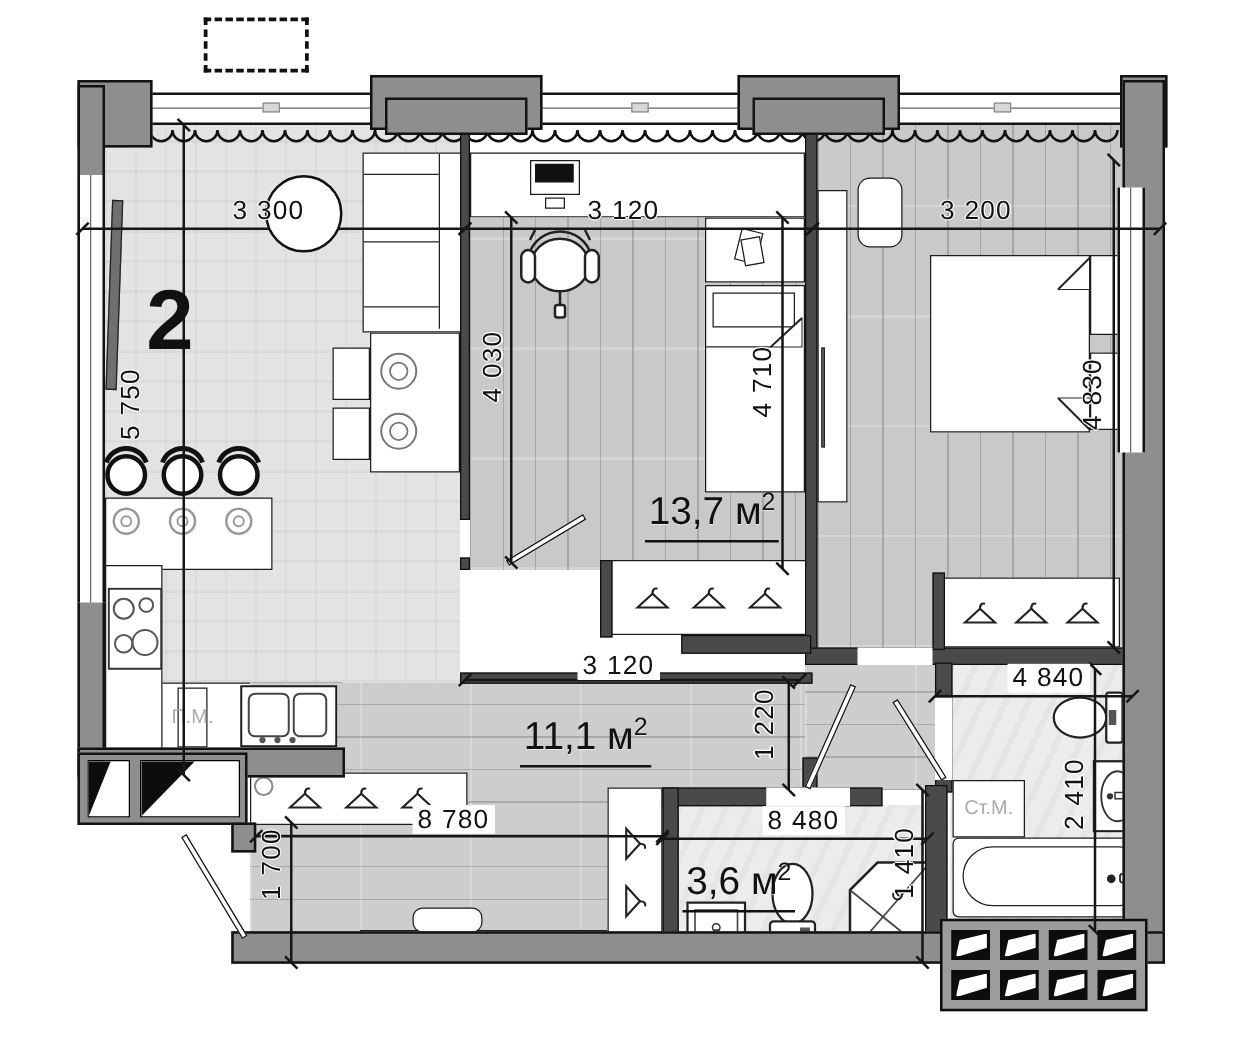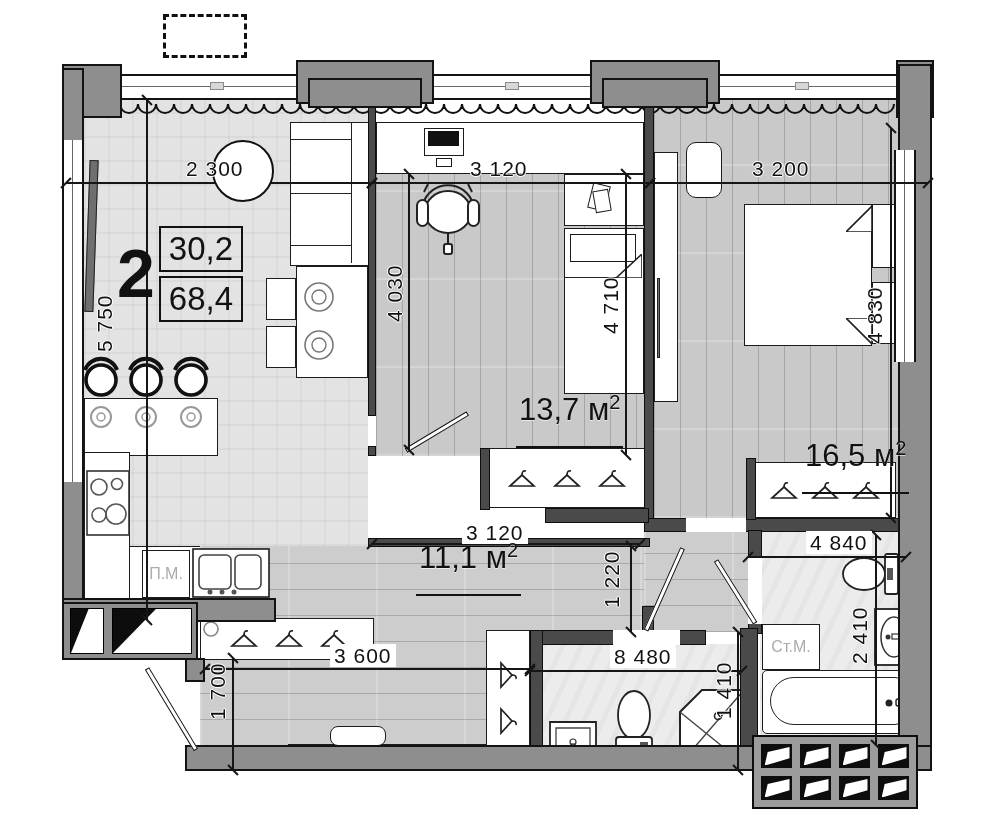--- a/index.html
+++ b/index.html
@@ -44,21 +44,21 @@
   .dlv{position:absolute;width:2px;background:#161616;z-index:8}
   .dlv::before,.dlv::after{content:"";position:absolute;left:-6px;height:2px;width:14px;background:#161616;transform:rotate(45deg)}
   .dlv::before{top:-1px}.dlv::after{bottom:-1px}
   .dt{position:absolute;z-index:9;font-size:21px;line-height:1;letter-spacing:1px;white-space:nowrap;
       text-shadow:0 1px 0 #fff,0 -1px 0 #fff,1px 0 0 #fff,-1px 0 0 #fff}
   .dt.bg{background:#fff;padding:1px 4px}
   .dt.rot{transform:rotate(-90deg);transform-origin:left top}
   .dimcircle{position:absolute;background:#fff;border:2px solid #111;border-radius:50%;z-index:8}
   
   .rl{position:absolute;z-index:9;font-size:31px;line-height:1.05;border-bottom:2.5px solid #111;
-      padding:0 3px 19px;white-space:nowrap;text-shadow:0 1px 0 rgba(255,255,255,.6)}
+      padding:0 3px 6px;white-space:nowrap;text-shadow:0 1px 0 rgba(255,255,255,.6)}
   .rl sup{font-size:20px}
   
   #titleblock{position:absolute;left:117px;top:226px;z-index:9;display:flex;align-items:center;z-index:9}
   #tb-num{font-size:68px;font-weight:bold;line-height:.9;margin-right:4px}
   .tb-box{border:2px solid #111;font-size:33px;padding:2px 8px;min-width:78px}
   
   .hangers{position:absolute;display:flex;justify-content:space-evenly;align-items:center;z-index:3}
   .hangers.vert{flex-direction:column}
   .hangers.vert svg{transform:rotate(90deg)}
   .scallop{position:absolute;z-index:2}
@@ -140,21 +140,21 @@
       <circle cx="13" cy="13" r="10" fill="none" stroke="#999" stroke-width="2"></circle>
       <circle cx="13" cy="13" r="4" fill="none" stroke="#999" stroke-width="1.5"></circle>
     </svg>
   <svg class="svgf" style="left:86px;top:470px" width="44" height="66">
       <rect x="1" y="1" width="42" height="64" fill="#fff" stroke="#333" stroke-width="1.6"></rect>
       <circle cx="13" cy="17" r="8" fill="none" stroke="#555" stroke-width="1.6"></circle>
       <circle cx="13" cy="45" r="7" fill="none" stroke="#555" stroke-width="1.6"></circle>
       <circle cx="31" cy="14" r="5.5" fill="none" stroke="#555" stroke-width="1.6"></circle>
       <circle cx="30" cy="44" r="10" fill="none" stroke="#555" stroke-width="1.6"></circle>
     </svg>
-  <div class="appl" style="left:142px;top:550px;width:48px;height:48px">
+  <div class="appl" style="left:142px;top:550px;width:24px;height:48px">
     <span>П.М.</span>
   </div>
   <svg class="svgf" style="left:192px;top:548px" width="78" height="50">
       <rect x="1" y="1" width="76" height="48" fill="#fff" stroke="#1c1c1c" stroke-width="1.6"></rect>
       <rect x="7" y="7" width="32" height="34" rx="5" fill="none" stroke="#444" stroke-width="1.6"></rect>
       <rect x="43" y="7" width="26" height="34" rx="5" fill="none" stroke="#444" stroke-width="1.6"></rect>
       <circle cx="18" cy="44" r="2.5" fill="#555"></circle>
       <circle cx="30" cy="44" r="2.5" fill="#555"></circle>
       <circle cx="42" cy="44" r="2.5" fill="#555"></circle>
     </svg>
@@ -370,41 +370,37 @@
   <div class="dlv" style="left:630px;top:546px;height:86px"></div>
   <div class="dl" style="left:748px;top:556px;width:158px"></div>
   <div class="dlv" style="left:875px;top:535px;height:210px"></div>
   <div class="dl" style="left:205px;top:668px;width:325px"></div>
   <div class="dlv" style="left:232px;top:658px;height:112px"></div>
   <div class="dl" style="left:530px;top:670px;width:212px"></div>
   <div class="dlv" style="left:737px;top:632px;height:138px"></div>
 
   <div class="dimcircle" style="left:212px;top:140px;width:62px;height:62px"></div>
 
-  <div class="dt" style="left:186px;top:158px">2 300</div>
+  <div class="dt" style="left:186px;top:158px">3 300</div>
   <div class="dt" style="left:470px;top:158px">3 120</div>
   <div class="dt" style="left:752px;top:158px">3 200</div>
   <div class="dt rot" style="left:94px;top:352px">5 750</div>
   <div class="dt rot" style="left:384px;top:322px">4 030</div>
   <div class="dt rot" style="left:600px;top:334px">4 710</div>
   <div class="dt rot" style="left:864px;top:344px">4 830</div>
   <div class="dt bg" style="left:462px;top:521px">3 120</div>
   <div class="dt rot" style="left:601px;top:608px">1 220</div>
   <div class="dt bg" style="left:806px;top:531px">4 840</div>
   <div class="dt rot" style="left:849px;top:664px">2 410</div>
-  <div class="dt bg" style="left:330px;top:644px">3 600</div>
+  <div class="dt bg" style="left:330px;top:644px">8 780</div>
   <div class="dt rot" style="left:207px;top:720px">1 700</div>
   <div class="dt bg" style="left:610px;top:645px">8 480</div>
   <div class="dt rot" style="left:713px;top:719px">1 410</div>
 
   <span class="rl" style="left:516px;top:392px"><span>13,7 м</span><sup>2</sup></span>
-  <span class="rl" style="left:802px;top:438px"><span>16,5 м</span><sup>2</sup></span>
-  <span class="rl" style="left:416px;top:540px"><span>11,1 м</span><sup>2</sup></span>
+  <span class="rl" style="left:416px;top:572px"><span>11,1 м</span><sup>2</sup></span>
+  <span class="rl" style="left:546px;top:688px"><span>3,6 м</span><sup>2</sup></span>
 
   <div id="titleblock">
     <div id="tb-num">2</div>
-    <div>
-      <div class="tb-box" style="margin-bottom:4px">30,2</div>
-      <div class="tb-box">68,4</div>
-    </div>
   </div>
 
 </div>
 
 </body></html>

